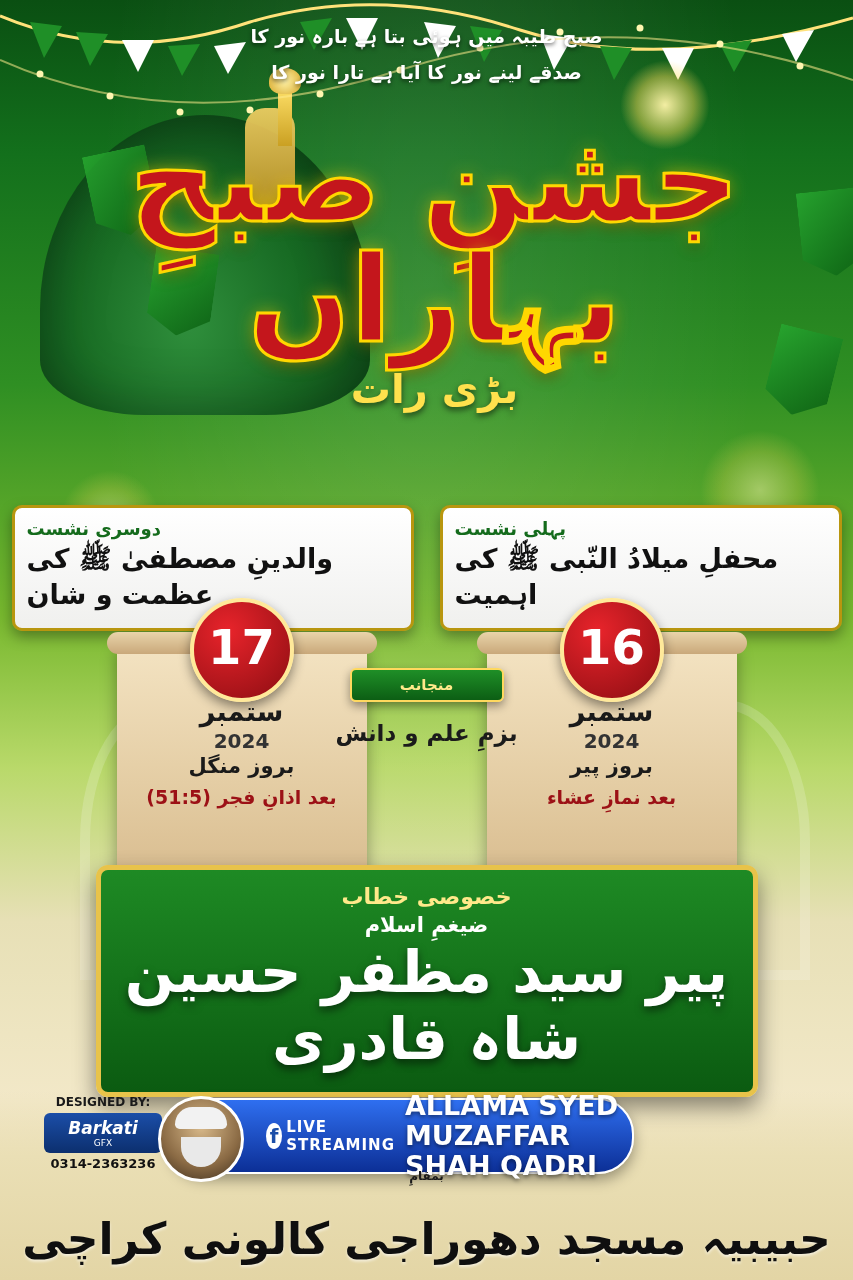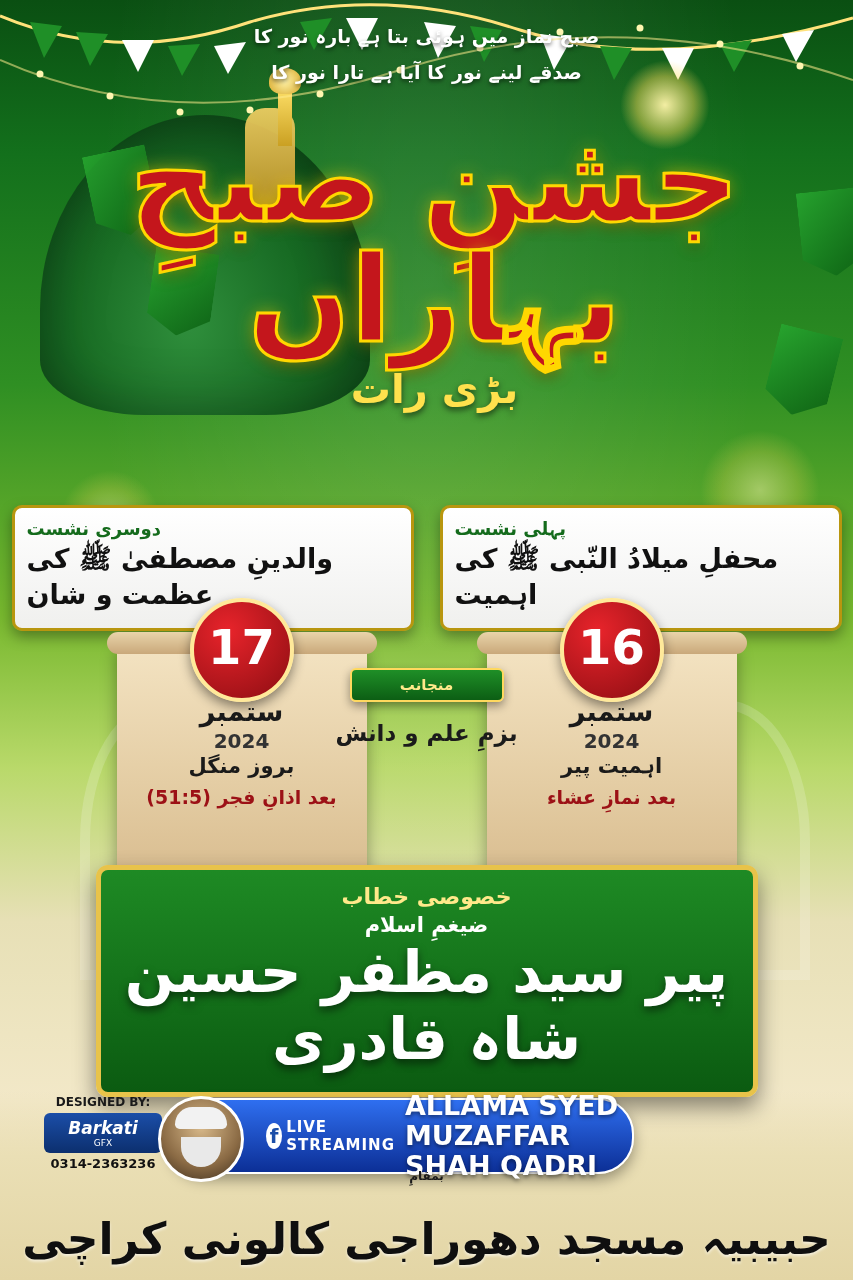--- a/index.html
+++ b/index.html
@@ -262,21 +262,21 @@
   <div class="bokeh" style="left:620px;top:60px;width:90px;height:90px;"></div>
   <div class="bokeh" style="left:700px;top:430px;width:120px;height:120px;opacity:.5;"></div>
   <div class="bokeh" style="left:60px;top:470px;width:100px;height:100px;opacity:.45;"></div>
 
   <div class="bg-arch" style="left:80px;top:700px;width:150px;height:260px;"></div>
   <div class="bg-arch" style="left:640px;top:700px;width:150px;height:260px;"></div>
 
   <div class="sand"></div>
 
   <div class="top-couplet urdu">
-    <div>صبح نماز میں ہوئی بتا ہے بارہ نور کا</div>
+    <div>صبح طیبہ میں ہوئی بتا ہے بارہ نور کا</div>
     <div>صدقے لینے نور کا آیا ہے تارا نور کا</div>
   </div>
 
   <div class="title-wrap">
     <div class="title-main urdu">جشنِ صبحِ بہاراں</div>
     <div class="title-sub urdu">بڑی رات</div>
   </div>
 
   <div class="session-row">
     <div class="session">
@@ -294,21 +294,21 @@
       <div class="daybadge">17</div>
       <div class="month urdu">ستمبر</div>
       <div class="year">2024</div>
       <div class="month urdu" style="font-size:21px;">بروز منگل</div>
       <div class="time urdu">بعد اذانِ فجر (5:15)</div>
     </div>
     <div class="scroll">
       <div class="daybadge">16</div>
       <div class="month urdu">ستمبر</div>
       <div class="year">2024</div>
-      <div class="month urdu" style="font-size:21px;">اہمیت پیر</div>
+      <div class="month urdu" style="font-size:21px;">بروز پیر</div>
       <div class="time urdu">بعد نمازِ عشاء</div>
     </div>
   </div>
 
   <div class="ribbon urdu">منجانب</div>
   <div class="mid-caption urdu">بزمِ علم و دانش</div>
 
   <div class="speaker-panel">
     <div class="kicker urdu">خصوصی خطاب</div>
     <div class="role urdu">ضیغمِ اسلام</div>

